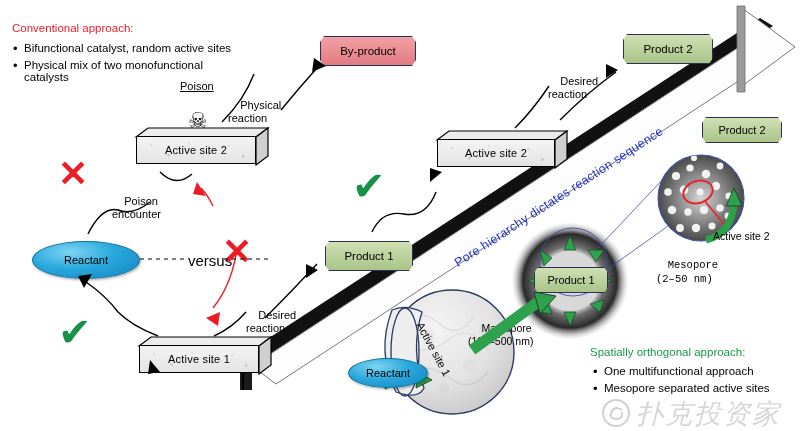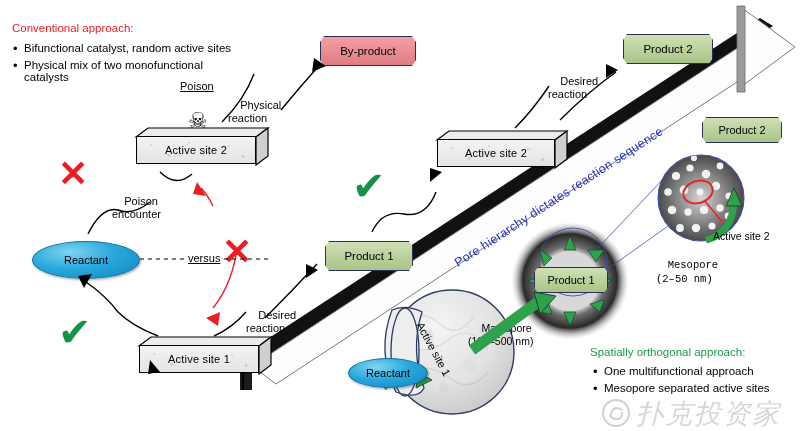--- a/index.html
+++ b/index.html
@@ -113,21 +113,21 @@
   <div class="lbl" style="left:112px;top:182px;font-size:11px;">
     <span style="white-space:pre-line;">Poison
 encounter</span>
   </div>
 
 
   <div class="ellipse" style="left:32px;top:241px;width:106px;height:36px;">
     <span>Reactant</span>
   </div>
 
-  <div class="lbl" style="left:188px;top:252px;font-size:11px;text-decoration:underline;">versus</div>
+  <div class="lbl" style="left:188px;top:252px;font-size:15px;">versus</div>
 
   <div class="lbl" style="left:246px;top:296px;font-size:11px;">
     <span style="white-space:pre-line;">Desired
 reaction</span>
   </div>
 
   <div class="slab" style="left:139px;top:337px;width:120px;height:36px;">
     <svg width="132" height="40" style="position:absolute;left:0;top:0;">
       <polygon points="0,9 12,0 132,0 120,9" fill="#ececec" stroke="#000" stroke-width="1.2"></polygon>
       <polygon points="120,9 132,0 132,28 120,37" fill="#cfcfcf" stroke="#000" stroke-width="1.2"></polygon>

